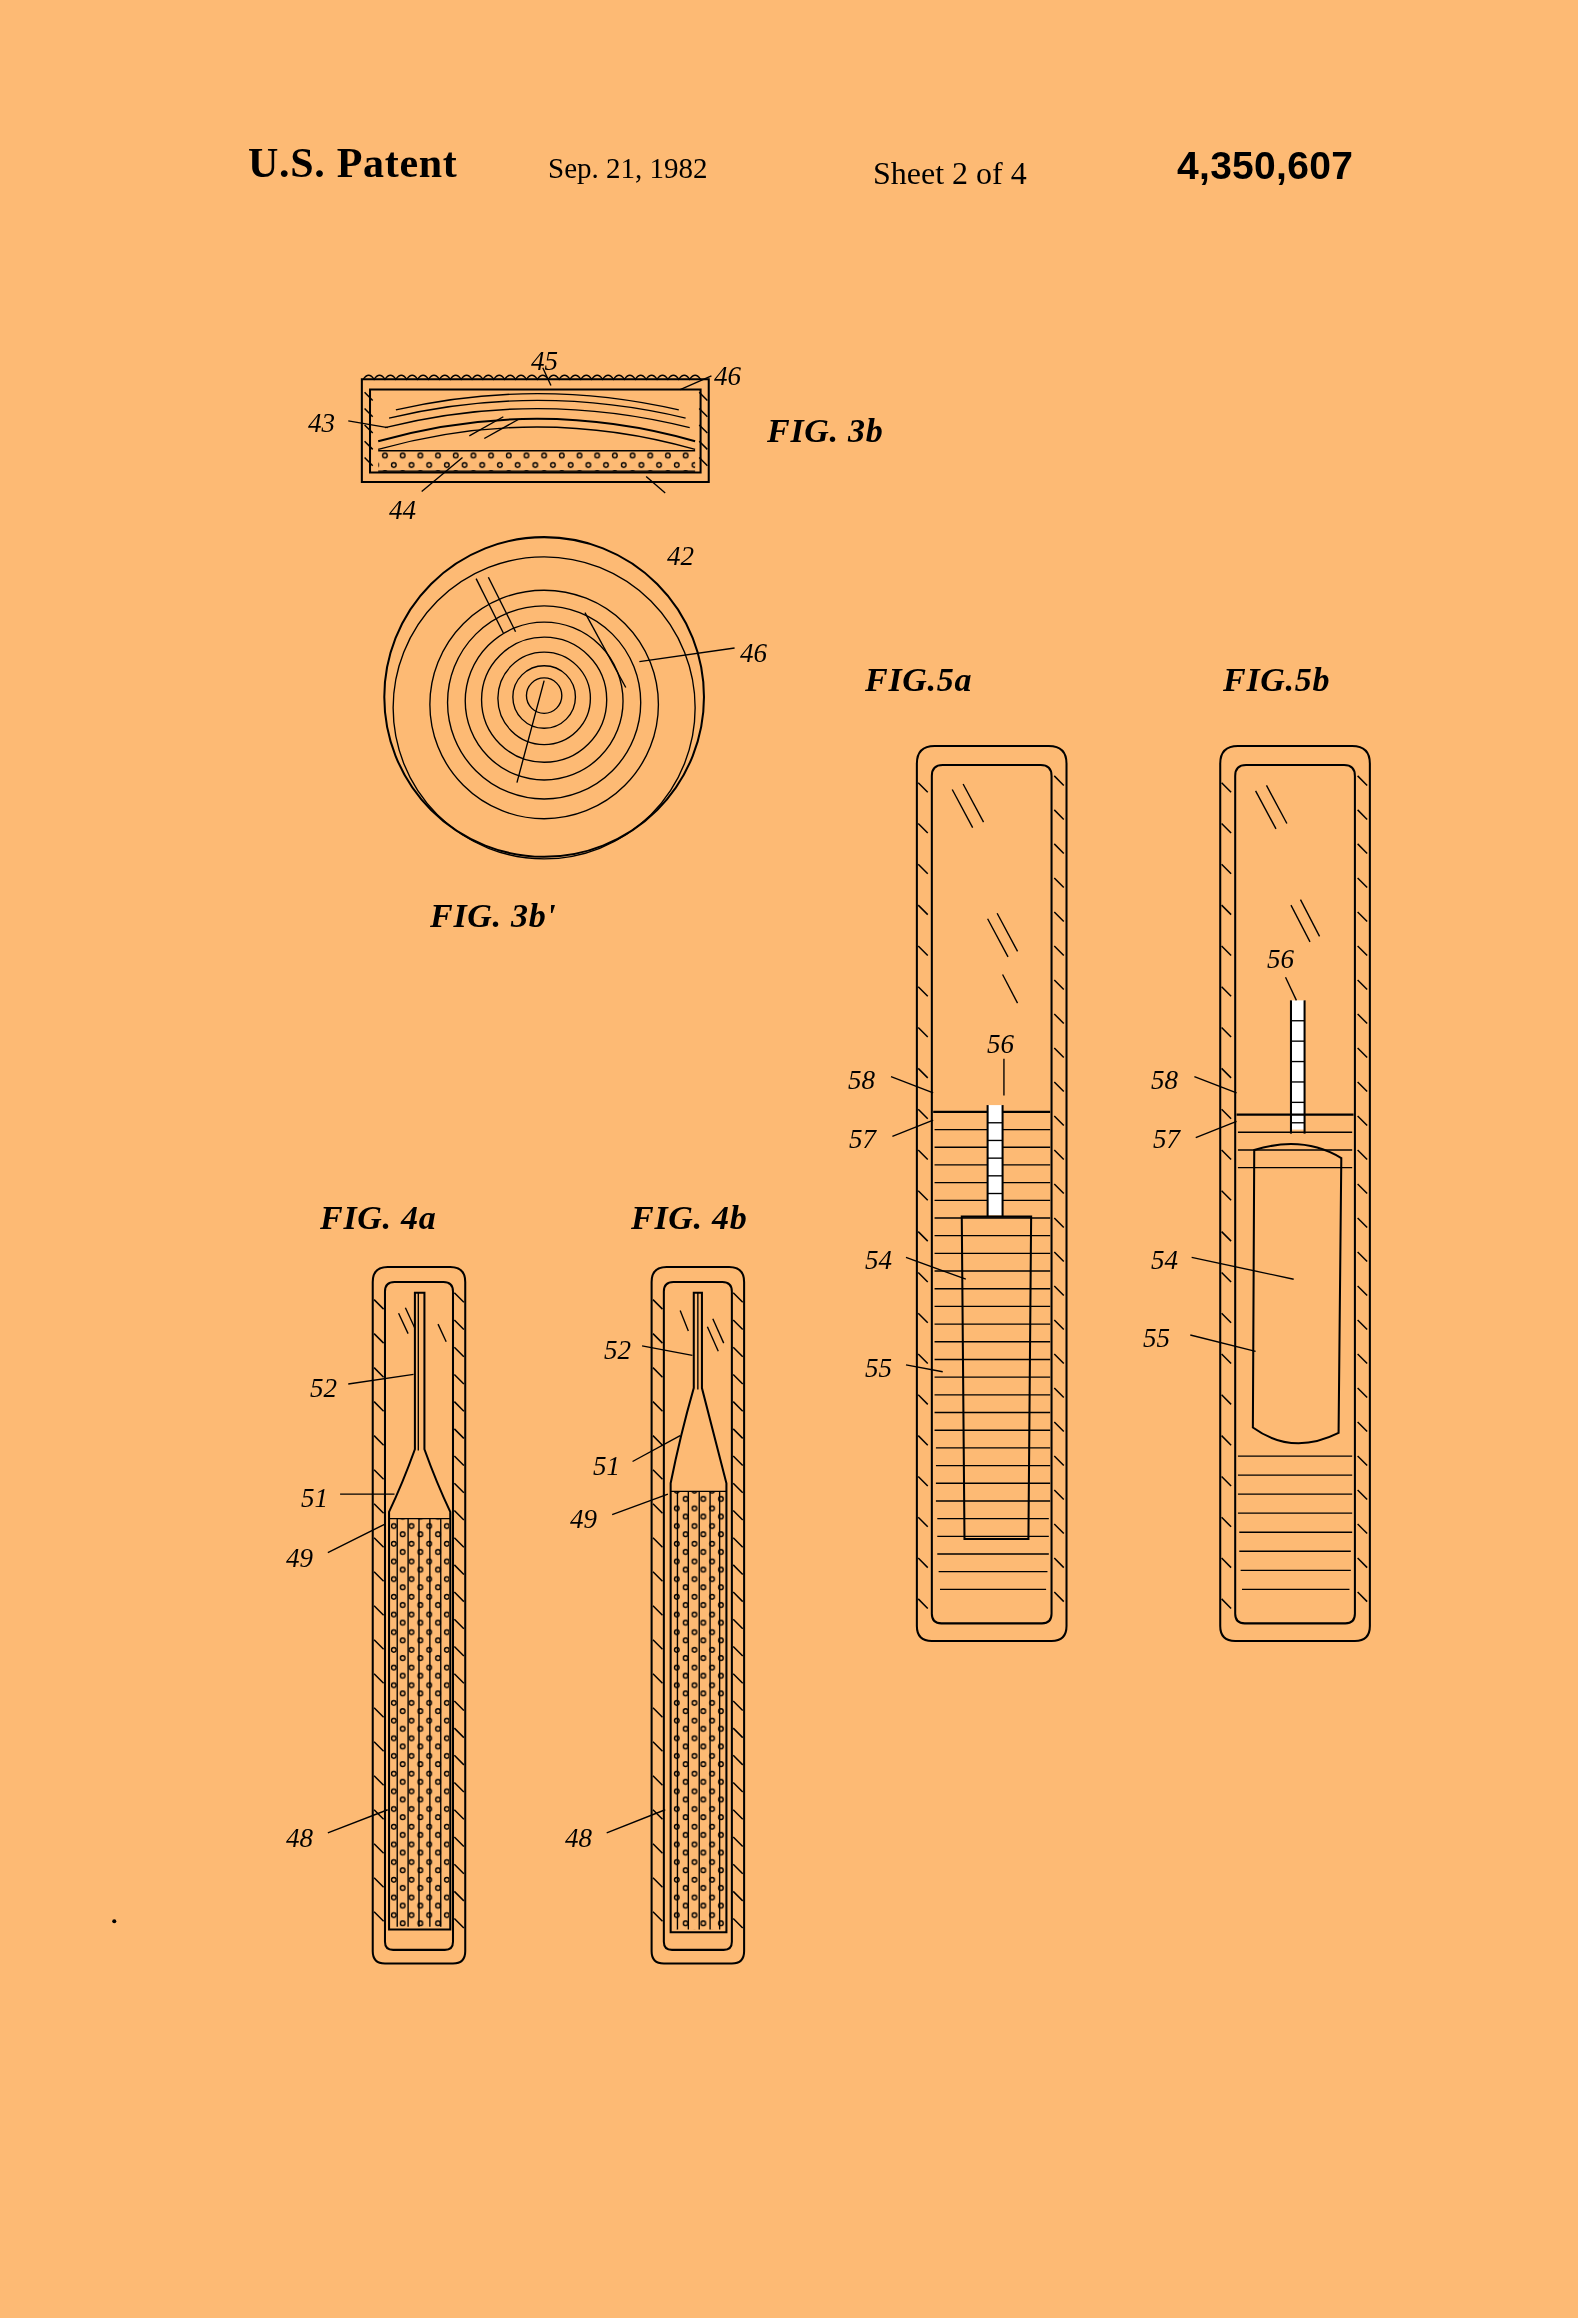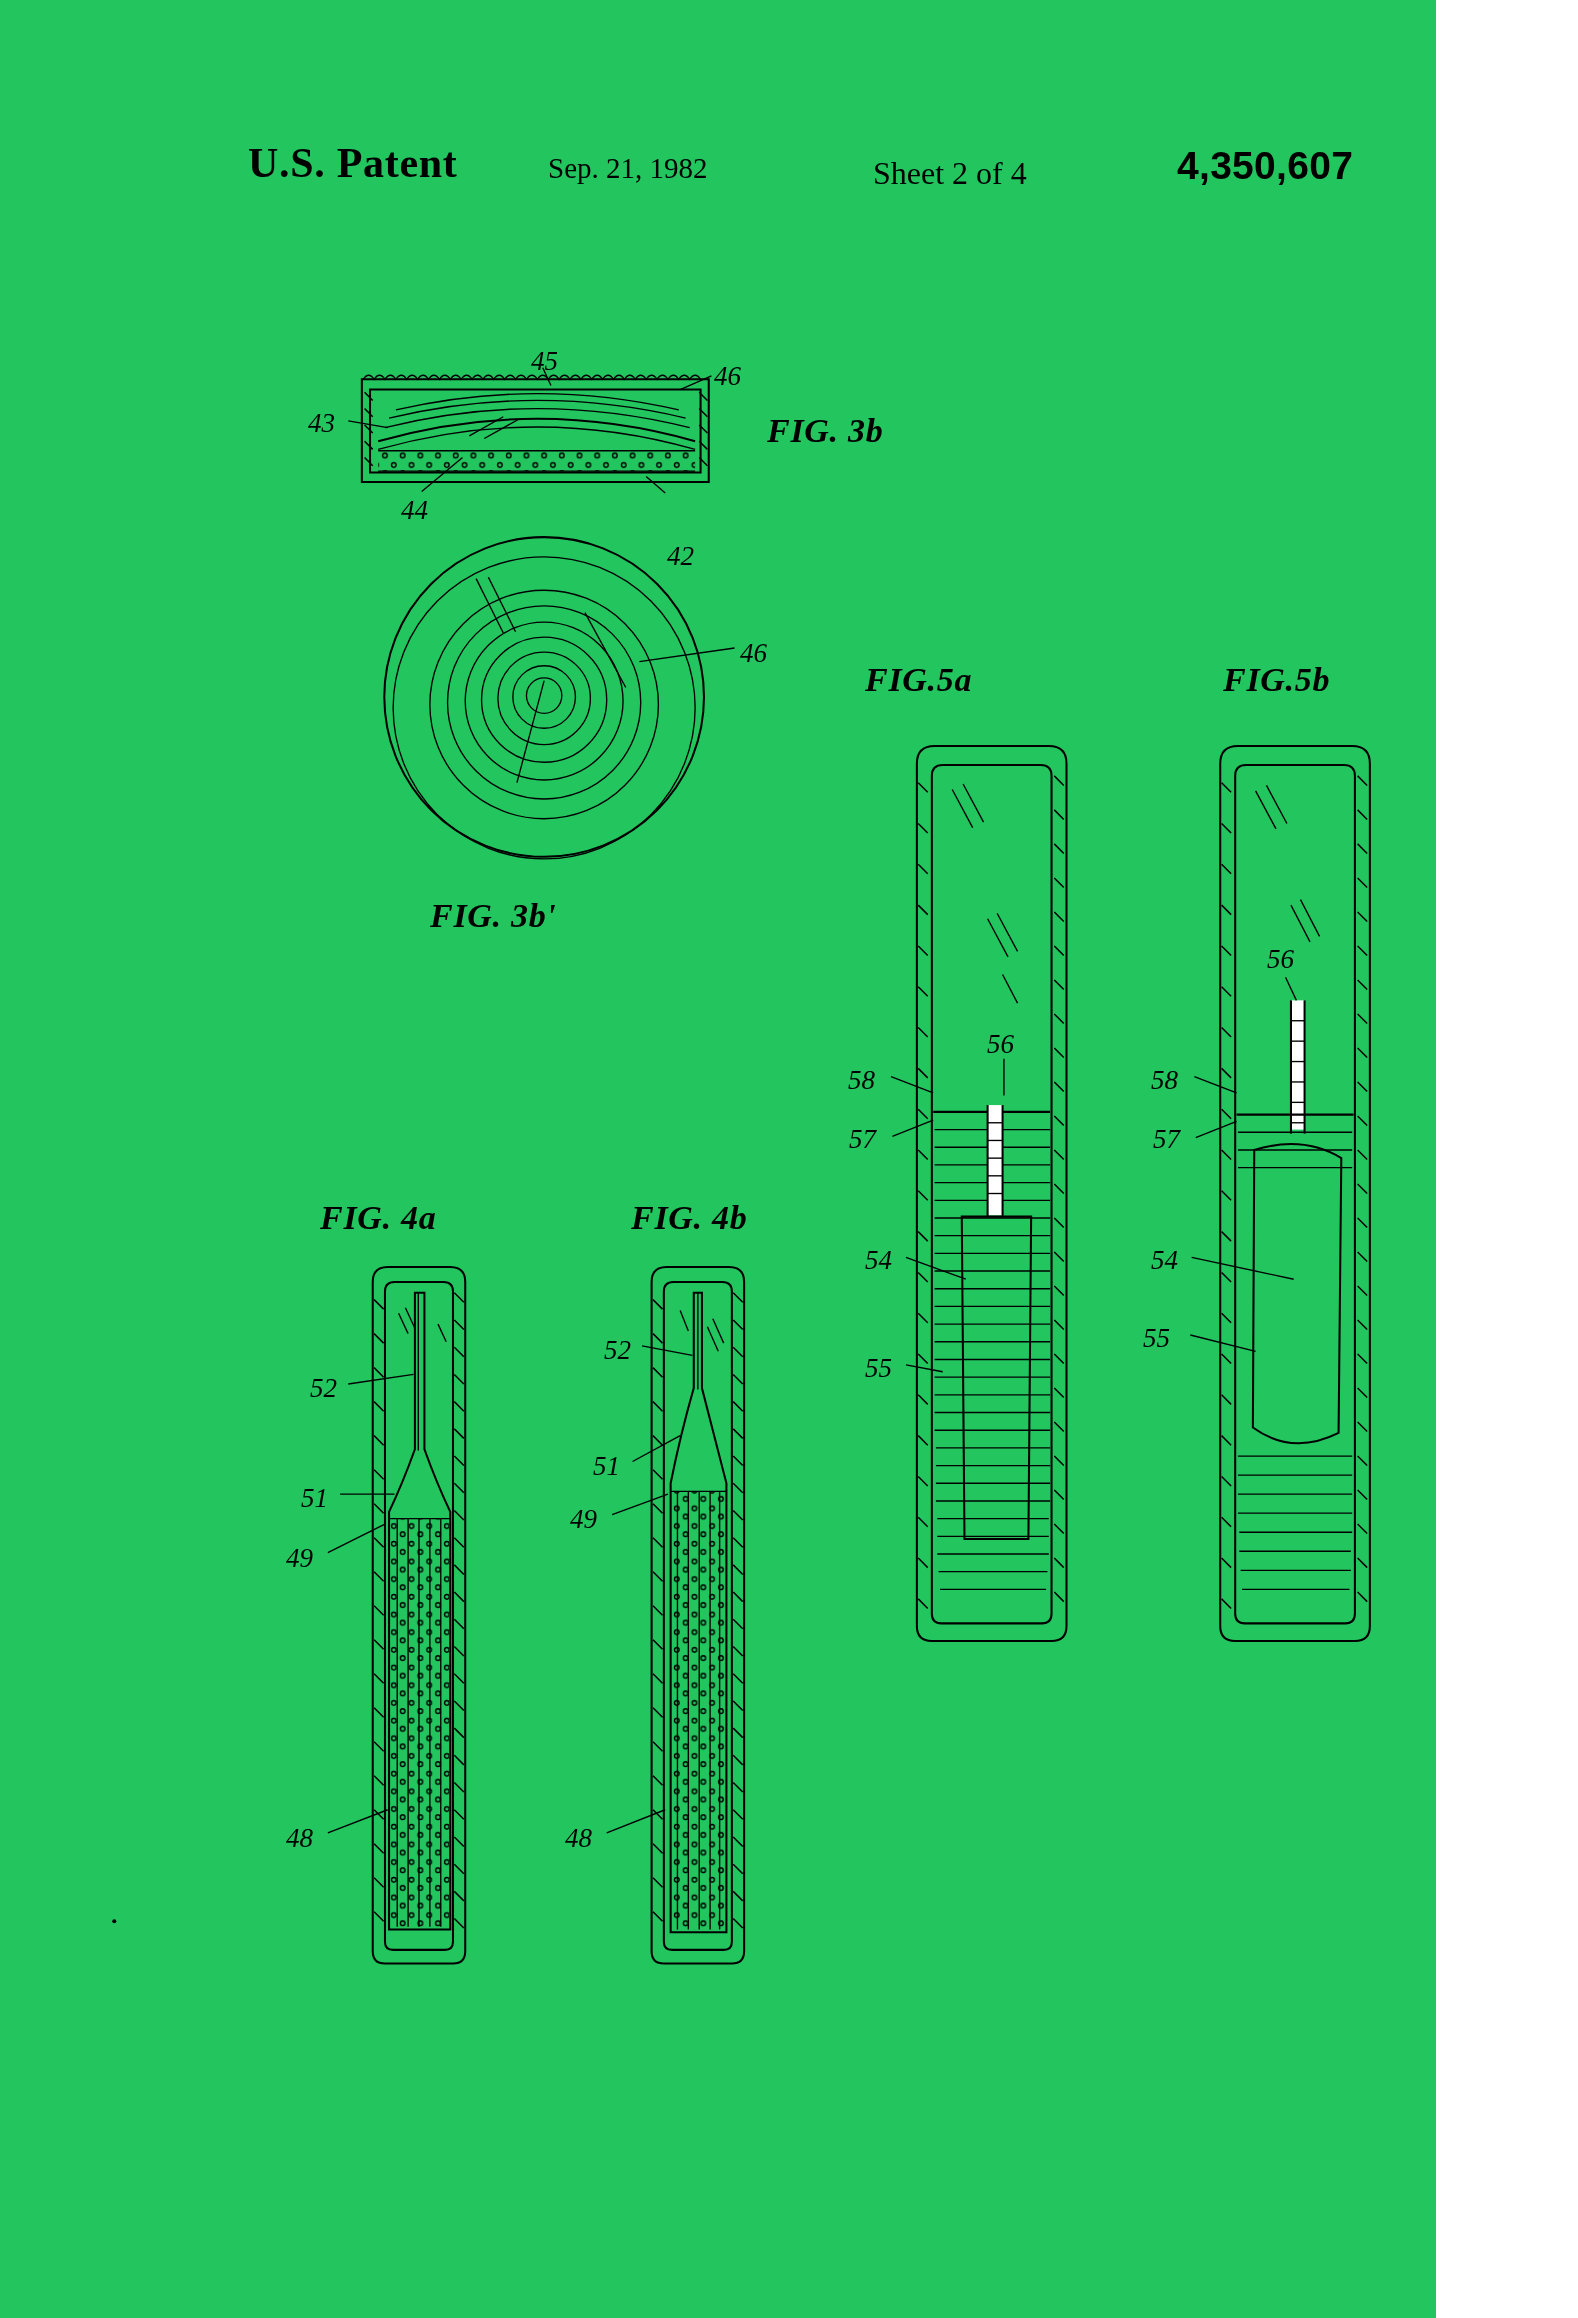--- a/index.html
+++ b/index.html
@@ -11,23 +11,23 @@
     width: 1578px;
     height: 2319px;
     position: relative;
     font-family: "Liberation Serif", serif;
     color: #000;
     overflow: hidden;
   }
   .page {
     position: absolute;
     left: 0; top: 0;
-    width: 1436px;
+    width: 1578px;
     height: 2319px;
-    background: #22c55e;
+    background: #fdba74;
   }
   .hdr-patent {
     position: absolute;
     left: 248px;
     top: 139px;
     font-family: "Liberation Serif", serif;
     font-size: 42px;
     font-weight: bold;
     letter-spacing: 0.7px;
     white-space: nowrap;
@@ -103,21 +103,21 @@
   <div class="fig-label" style="left:767px; top:412px;">FIG. 3b</div>
   <div class="fig-label" style="left:430px;  top:897px;">FIG. 3b'</div>
   <div class="fig-label" style="left:320px;  top:1199px;">FIG. 4a</div>
   <div class="fig-label" style="left:631px;  top:1199px;">FIG. 4b</div>
   <div class="fig-label" style="left:865px; top:661px;">FIG.5a</div>
   <div class="fig-label" style="left:1223px; top:661px;">FIG.5b</div>
 
   <div class="ref-num" style="left:531px;  top:346px;">45</div>
   <div class="ref-num" style="left:714px; top:361px;">46</div>
   <div class="ref-num" style="left:308px;  top:408px;">43</div>
-  <div class="ref-num" style="left:389px;  top:495px;margin-left:12px;">44</div>
+  <div class="ref-num" style="left:389px;  top:495px;">44</div>
   <div class="ref-num" style="left:667px;  top:497px;margin-top:44px;">42</div>
 
   <div class="ref-num" style="left:740px; top:638px;">46</div>
 
   <div class="ref-num" style="left:310px;  top:1373px;">52</div>
   <div class="ref-num" style="left:301px;  top:1483px;">51</div>
   <div class="ref-num" style="left:286px;  top:1543px;">49</div>
   <div class="ref-num" style="left:286px;  top:1823px;">48</div>
 
   <div class="ref-num" style="left:604px;  top:1335px;">52</div>

